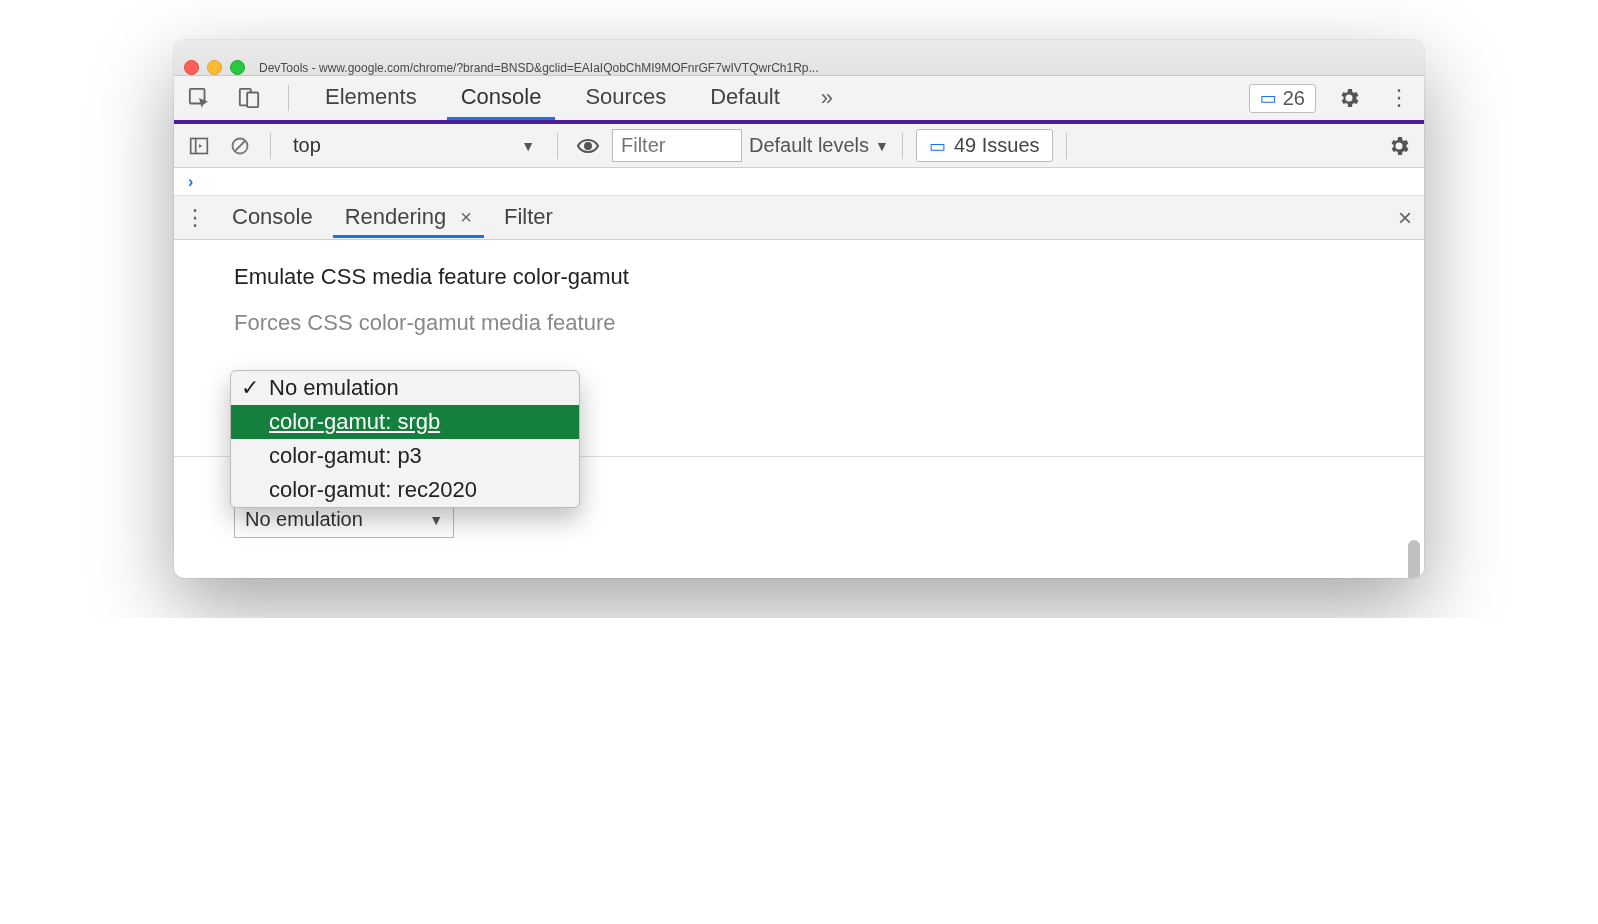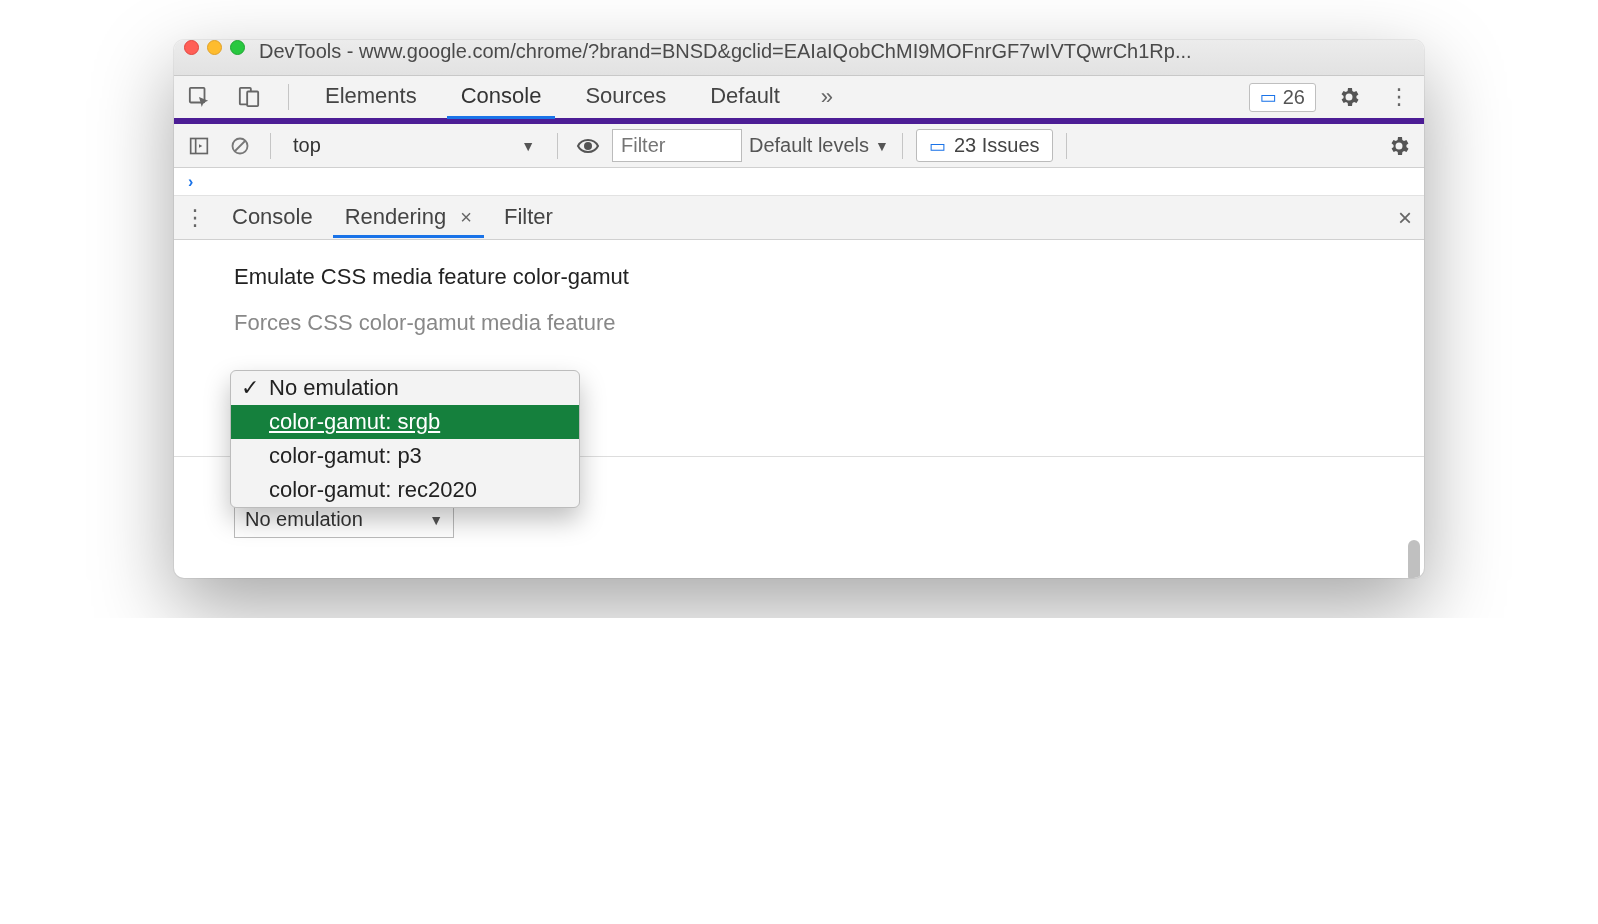--- a/index.html
+++ b/index.html
@@ -20,39 +20,39 @@
     background: #fff;
     overflow: visible;
     position: relative;
   }
   
   .titlebar {
     height: 36px;
     background: linear-gradient(#ececec,#e2e2e2);
     border-bottom: 1px solid #c8c8c8;
     display: flex;
-    align-items: flex-start;
+    align-items: flex-end;
     padding: 0 10px;
     border-radius: 10px 10px 0 0;
     color: #555;
-    font-size: 20px;
+    font-size: 12px;
   }
   .traffic { display:flex; gap:8px; margin-right:14px; }
   .tl { width:15px; height:15px; border-radius:50%; }
   .tl.red{background:#ff5f57;border:1px solid #e24640;}
   .tl.yellow{background:#febc2e;border:1px solid #e0a128;}
   .tl.green{background:#28c840;border:1px solid #1fa532;}
   .title-text { white-space:nowrap; overflow:hidden; text-overflow:ellipsis; flex:1; color:#4a4a4a;}
   
   .top-tabs {
     display:flex;
     align-items:center;
     height:48px;
     padding:0 8px;
-    border-bottom:6px solid #4c1d95;
+    border-bottom:4px solid #4c1d95;
     background:#f3f3f3;
     gap:16px;
     font-size:22px;
     color:#555;
   }
   .iconbtn { width:34px; height:34px; display:flex; align-items:center; justify-content:center; color:#666; }
   .vsep { width:1px; height:26px; background:#c5c5c5; margin:0 6px;}
   .tab { padding:8px 14px 10px; color:#444; cursor:default; }
   .tab.activek { color:#333; border-bottom:3px solid #1a73e8; padding-bottom:7px; font-weight:500;}
   .flex-spacer{flex:1;}
@@ -212,21 +212,21 @@
         </svg>
     </div>
     <input class="filter-input" placeholder="Filter" style="">
     <div class="levels">
       <span>Default levels</span>
       <span class="tri-down">▼</span>
     </div>
     <div class="vsep"></div>
     <div class="issues-pill">
       <span class="badge-ic">▭</span>
-      <span>23 Issues</span>
+      <span>49 Issues</span>
     </div>
     <div class="vsep"></div>
     <div class="flex-spacer"></div>
     <div class="iconbtn">
       <svg width="24" height="24" viewBox="0 0 24 24" fill="#555">
           <path d="M19.4 13a7.8 7.8 0 000-2l2-1.6-2-3.4-2.4 1a7.6 7.6 0 00-1.7-1L15 3h-4l-.4 2.9a7.6 7.6 0 00-1.7 1l-2.4-1-2 3.4L6.6 11a7.8 7.8 0 000 2l-2 1.6 2 3.4 2.4-1a7.6 7.6 0 001.7 1L11 21h4l.4-2.9a7.6 7.6 0 001.7-1l2.4 1 2-3.4zM12 15.5A3.5 3.5 0 1115.5 12 3.5 3.5 0 0112 15.5z"></path>
         </svg>
     </div>
   </div>
 

